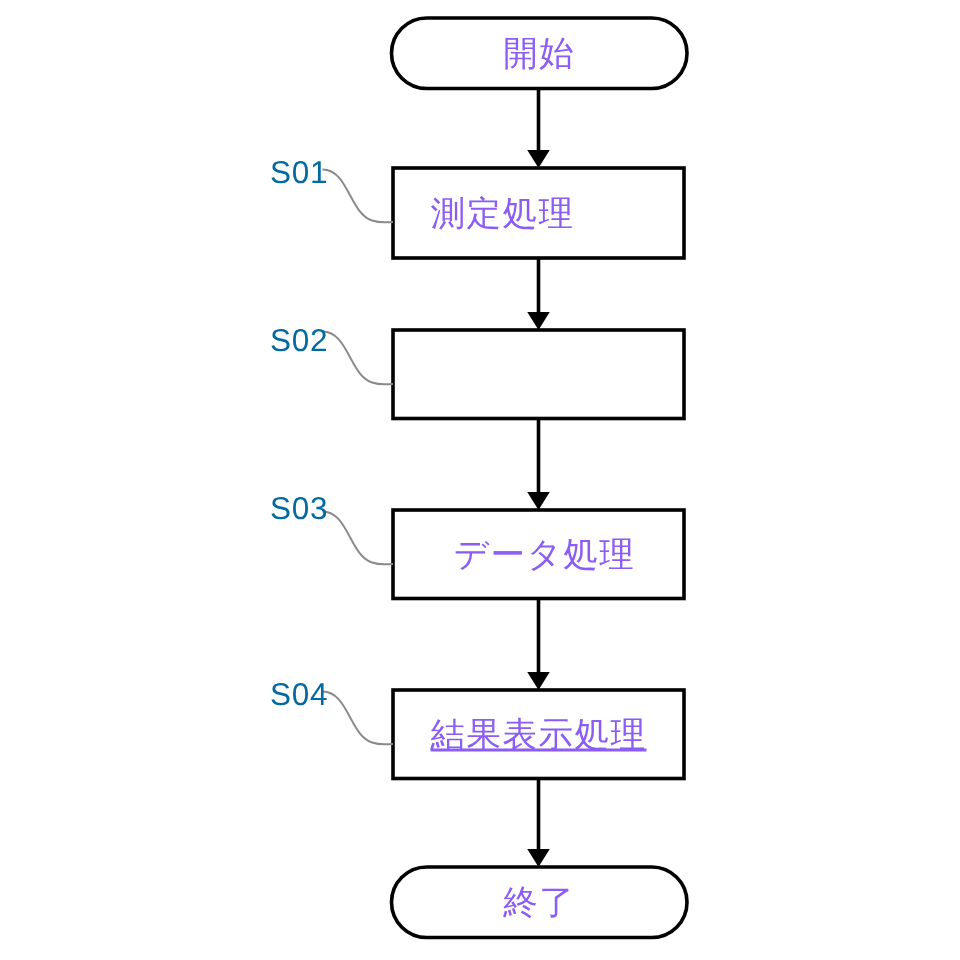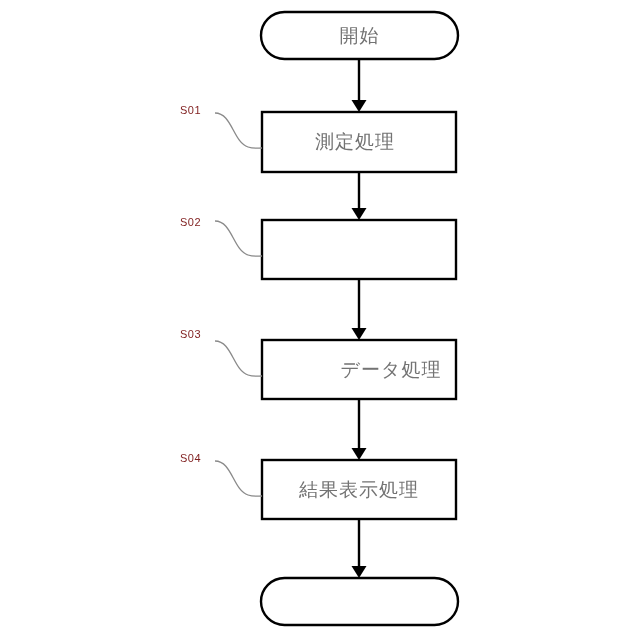--- a/index.html
+++ b/index.html
@@ -25,30 +25,30 @@
     top: 0;
     left: 0;
     width: 640px;
     height: 640px;
   }
   .node-text {
     position: absolute;
     display: flex;
     align-items: center;
     justify-content: center;
-    color: #737373;
-    font-size: 19px;
+    color: #8b5cf6;
+    font-size: 23px;
     letter-spacing: 1px;
     white-space: nowrap;
     user-select: none;
   }
   .ref-label {
     position: absolute;
-    color: #7f1d1d;
-    font-size: 11px;
+    color: #0369a1;
+    font-size: 21px;
     letter-spacing: 0.5px;
     white-space: nowrap;
     user-select: none;
   }
 </style>
 </head>
 <body>
 
 <div id="flowchart-root">
 
@@ -85,27 +85,28 @@
     </g>
 
     <path d="M 215 113 C 232 113, 233 142, 248 147 C 254 149, 258 148, 262 148" fill="none" stroke="#8a8a8a" stroke-width="1.3"></path>
     <path d="M 215 221 C 232 221, 233 250, 248 255 C 254 257, 258 256, 262 256" fill="none" stroke="#8a8a8a" stroke-width="1.3"></path>
     <path d="M 215 341 C 232 341, 233 370, 248 375 C 254 377, 258 376, 262 376" fill="none" stroke="#8a8a8a" stroke-width="1.3"></path>
     <path d="M 215 461 C 232 461, 233 490, 248 495 C 254 497, 258 496, 262 496" fill="none" stroke="#8a8a8a" stroke-width="1.3"></path>
   </svg>
 
   <div class="node-text" style="left:261px; top:12px; width:197px; height:47px;">開始</div>
 
-  <div class="node-text" style="left:272px; top:112px; width:166px; height:60px;">測定処理</div>
+  <div class="node-text" style="left:252px; top:112px; width:166px; height:60px;">測定処理</div>
 
 
-  <div class="node-text" style="left:272px; top:340px; width:194px; height:59px;padding-left:22px;">データ処理</div>
+  <div class="node-text" style="left:244px; top:340px; width:194px; height:59px;padding-left:22px;">データ処理</div>
 
-  <div class="node-text" style="left:262px; top:460px; width:194px; height:59px;">結果表示処理</div>
+  <div class="node-text" style="left:262px; top:460px; width:194px; height:59px;text-decoration:underline;">結果表示処理</div>
 
+  <div class="node-text" style="left:261px; top:578px; width:197px; height:47px;">終了</div>
 
   <div class="ref-label" style="left:180px; top:104px;">S01</div>
 
   <div class="ref-label" style="left:180px; top:216px;">S02</div>
 
   <div class="ref-label" style="left:180px; top:328px;">S03</div>
 
   <div class="ref-label" style="left:180px; top:452px;">S04</div>
 
 </div>

